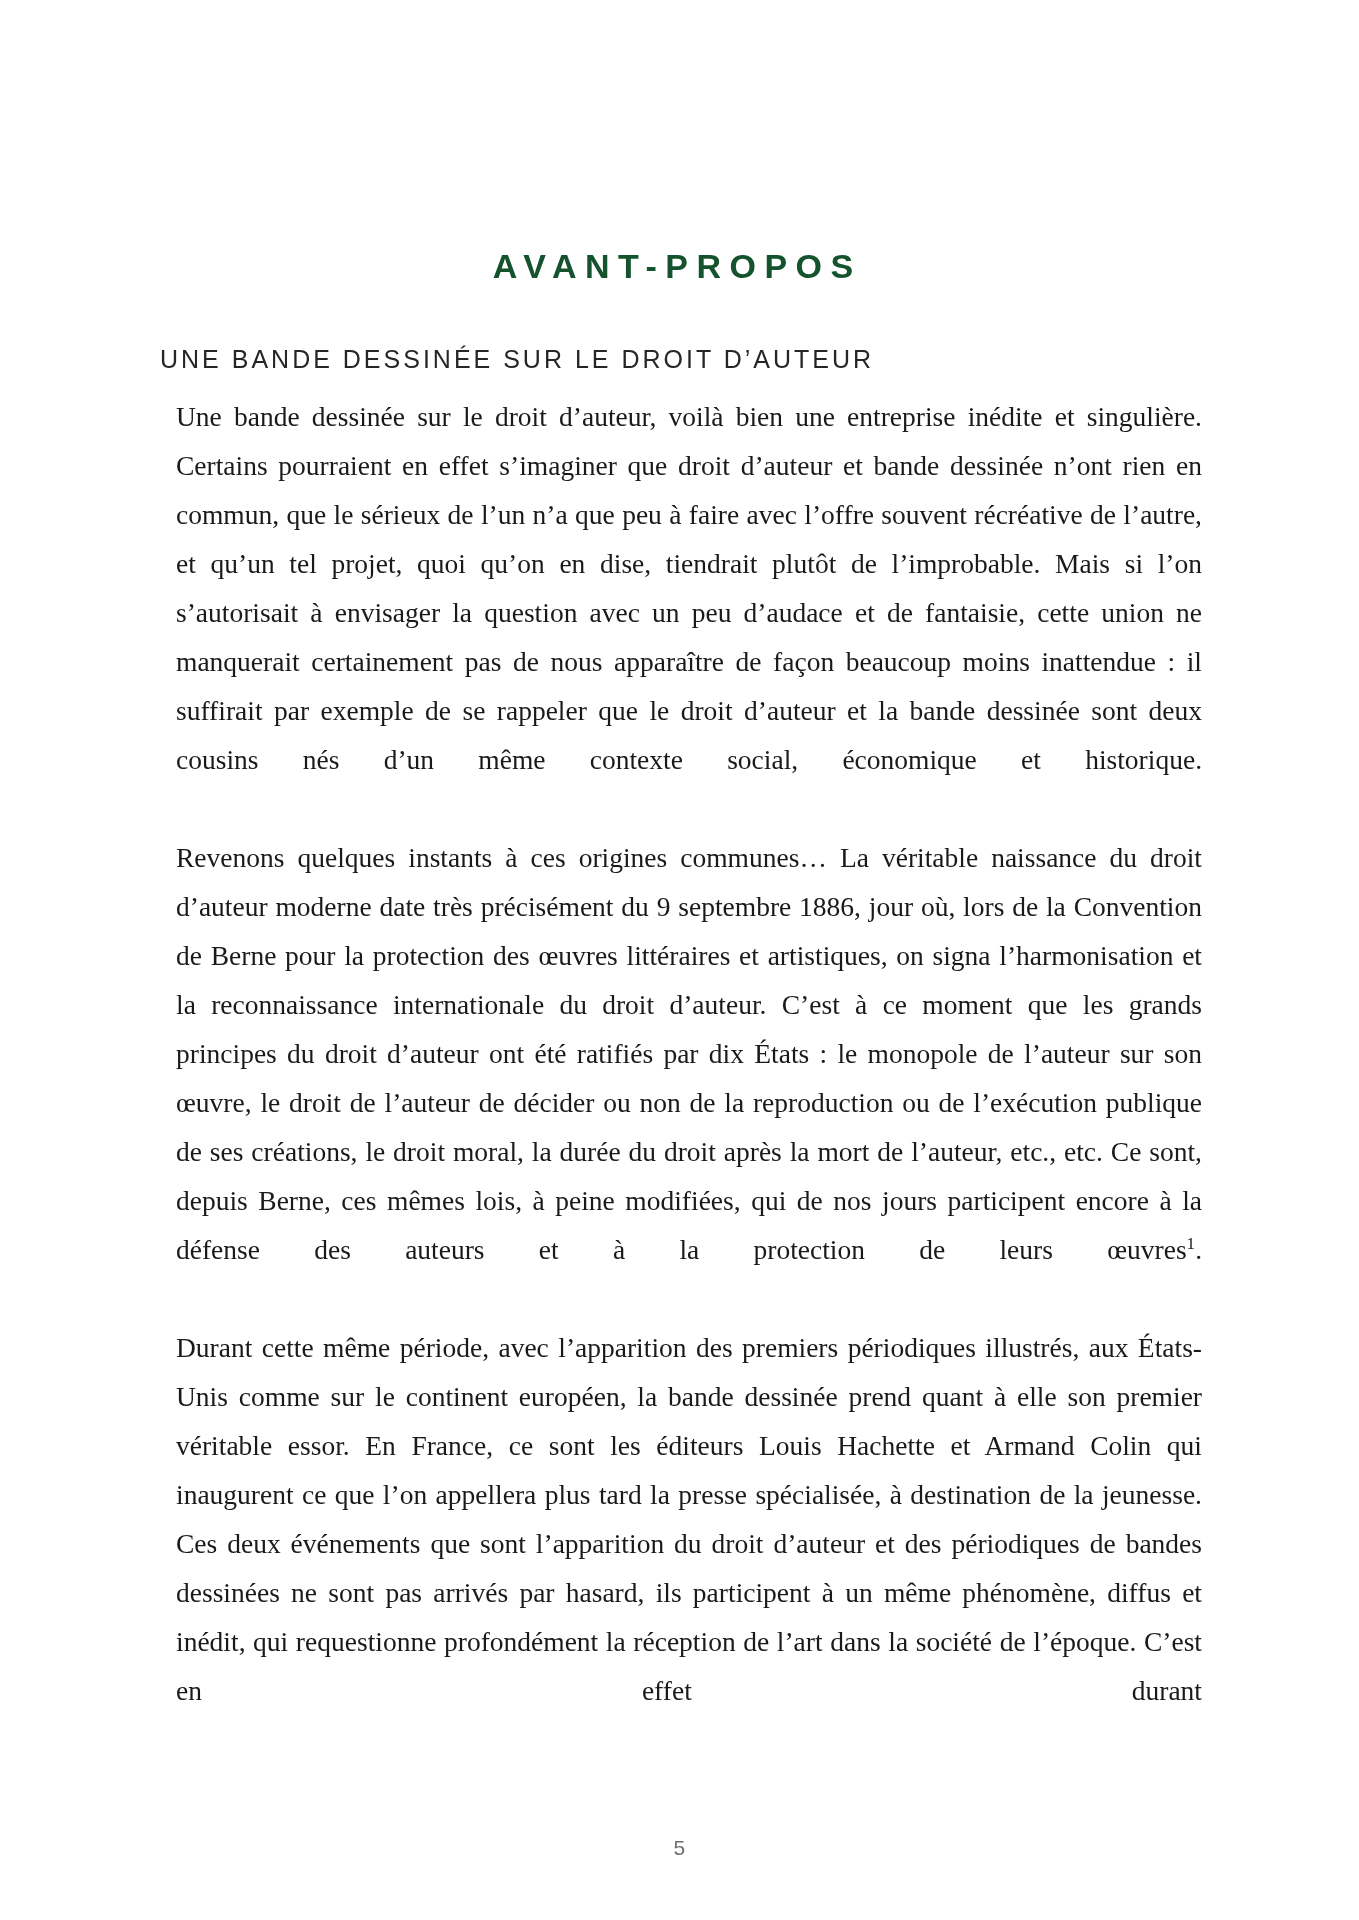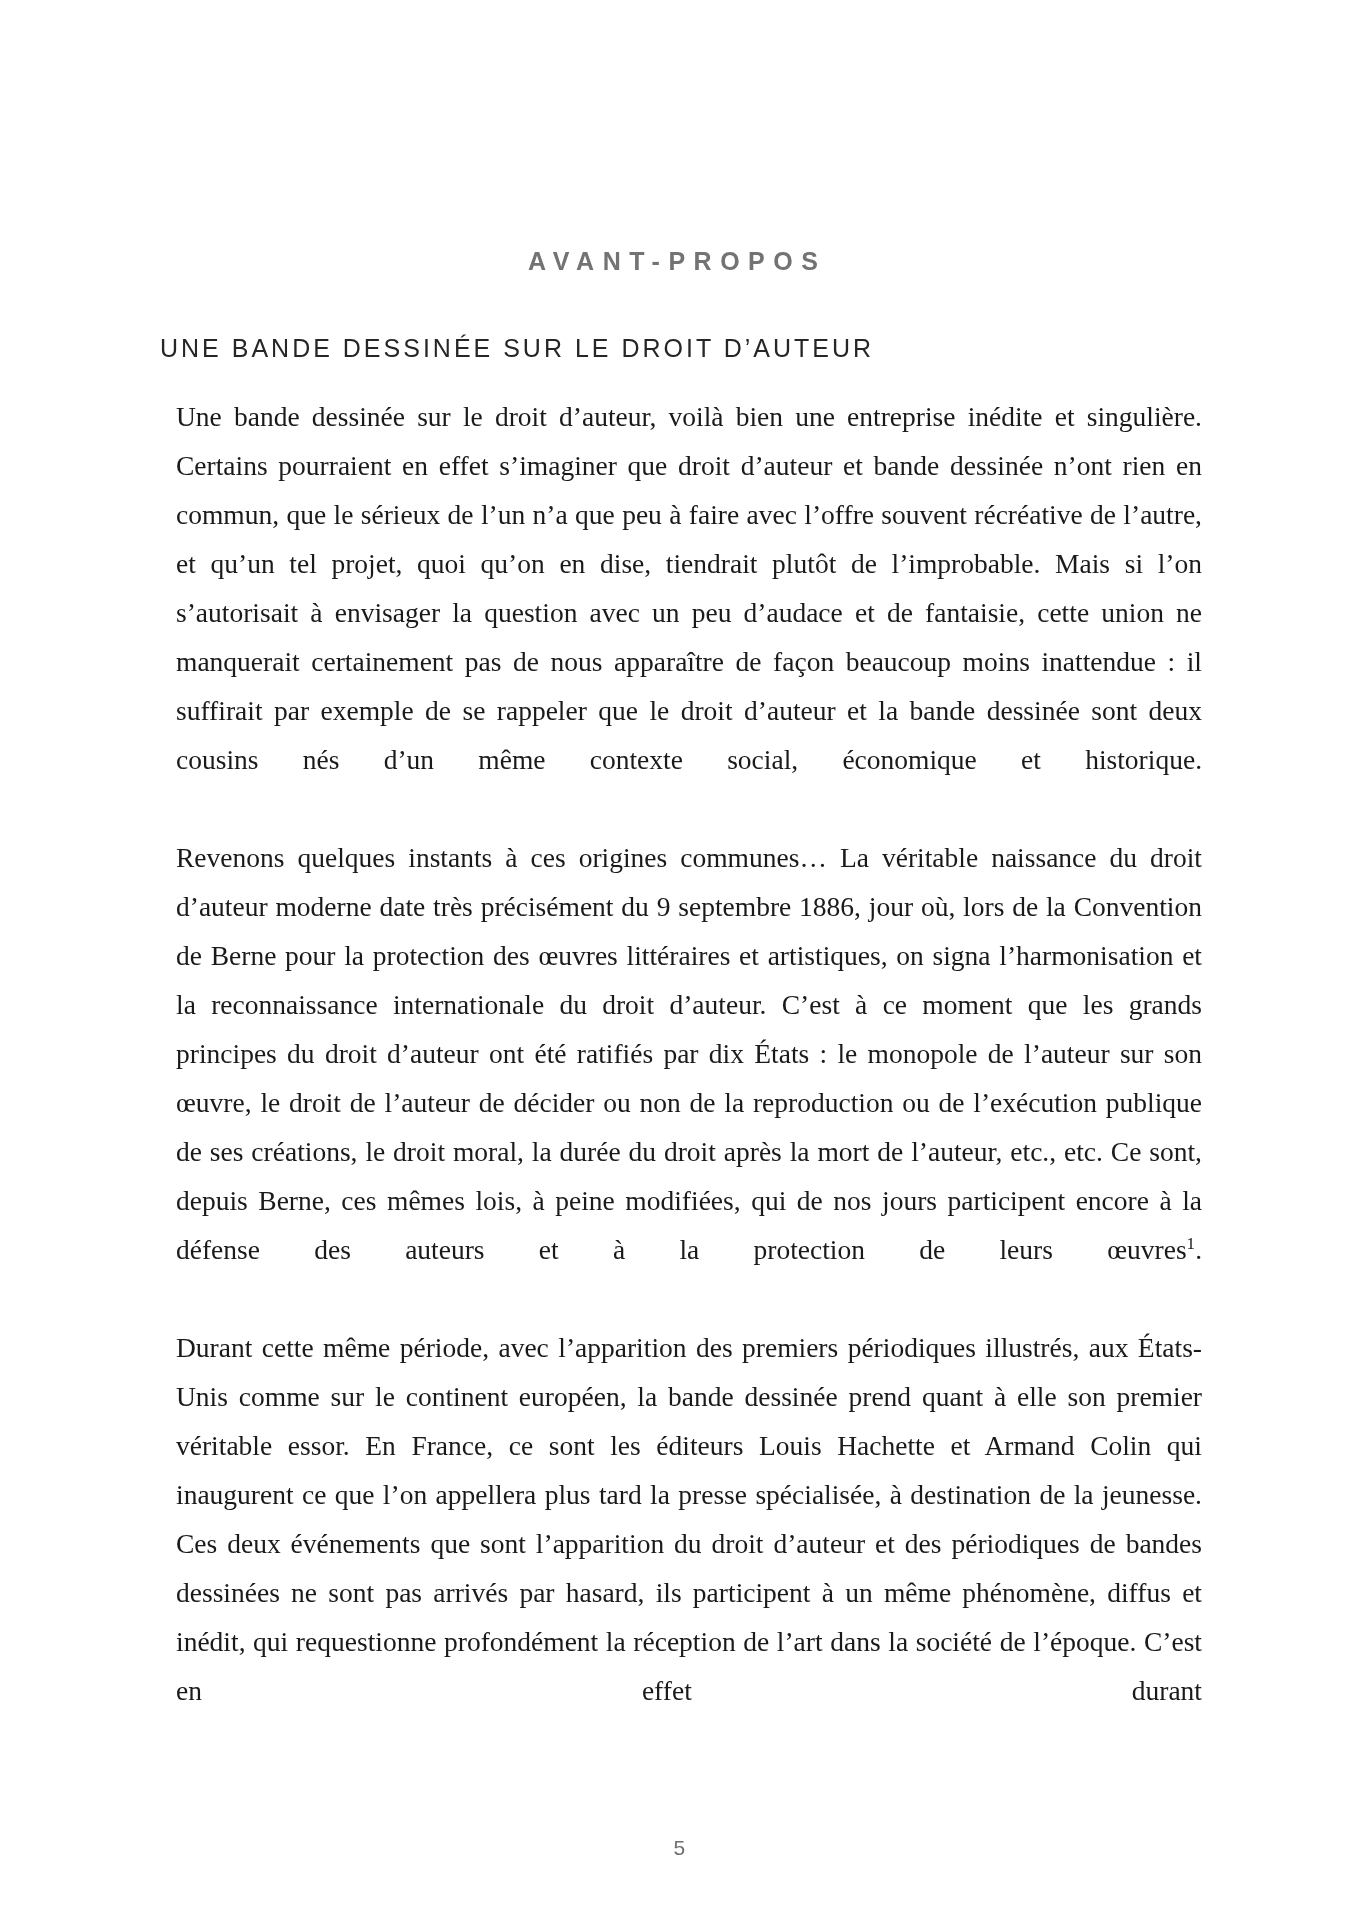--- a/index.html
+++ b/index.html
@@ -31,35 +31,35 @@
   .chapter-title {
     margin: 0;
     padding: 0;
     position: absolute;
     left: 0;
     top: 248px;
     width: 1026px;
     text-align: center;
     font-family: "Liberation Sans", sans-serif;
     font-weight: 700;
-    font-size: 25px;
+    font-size: 34px;
     line-height: 1.1;
     letter-spacing: 8.5px;
     text-indent: 8.5px;
-    color: #737373;
+    color: #14532d;
     white-space: nowrap;
   }
 
   
   .section-title {
     margin: 0;
     padding: 0;
     position: absolute;
     left: 0;
-    top: 334px;
+    top: 345px;
     width: 1026px;
     font-family: "Liberation Sans", sans-serif;
     font-weight: 400;
     font-size: 25px;
     line-height: 1.15;
     letter-spacing: 3.0px;
     color: #262626;
     white-space: nowrap;
   }
 

